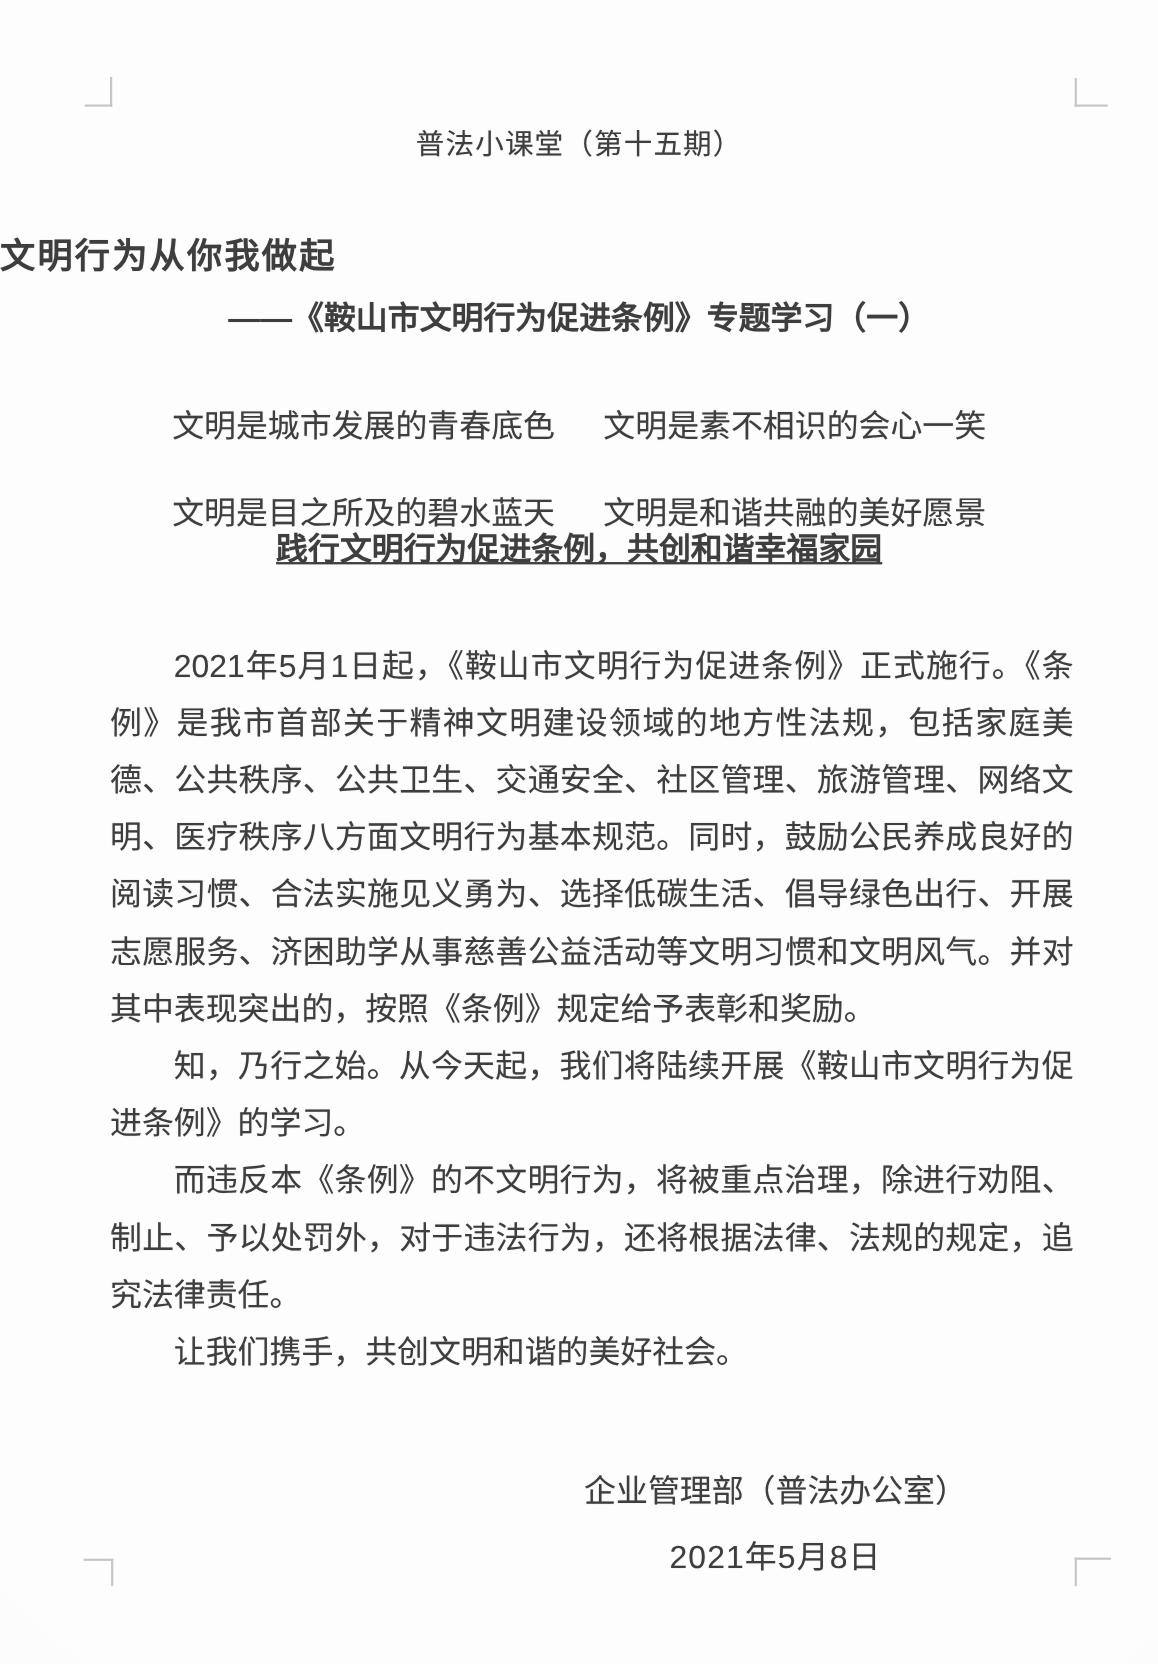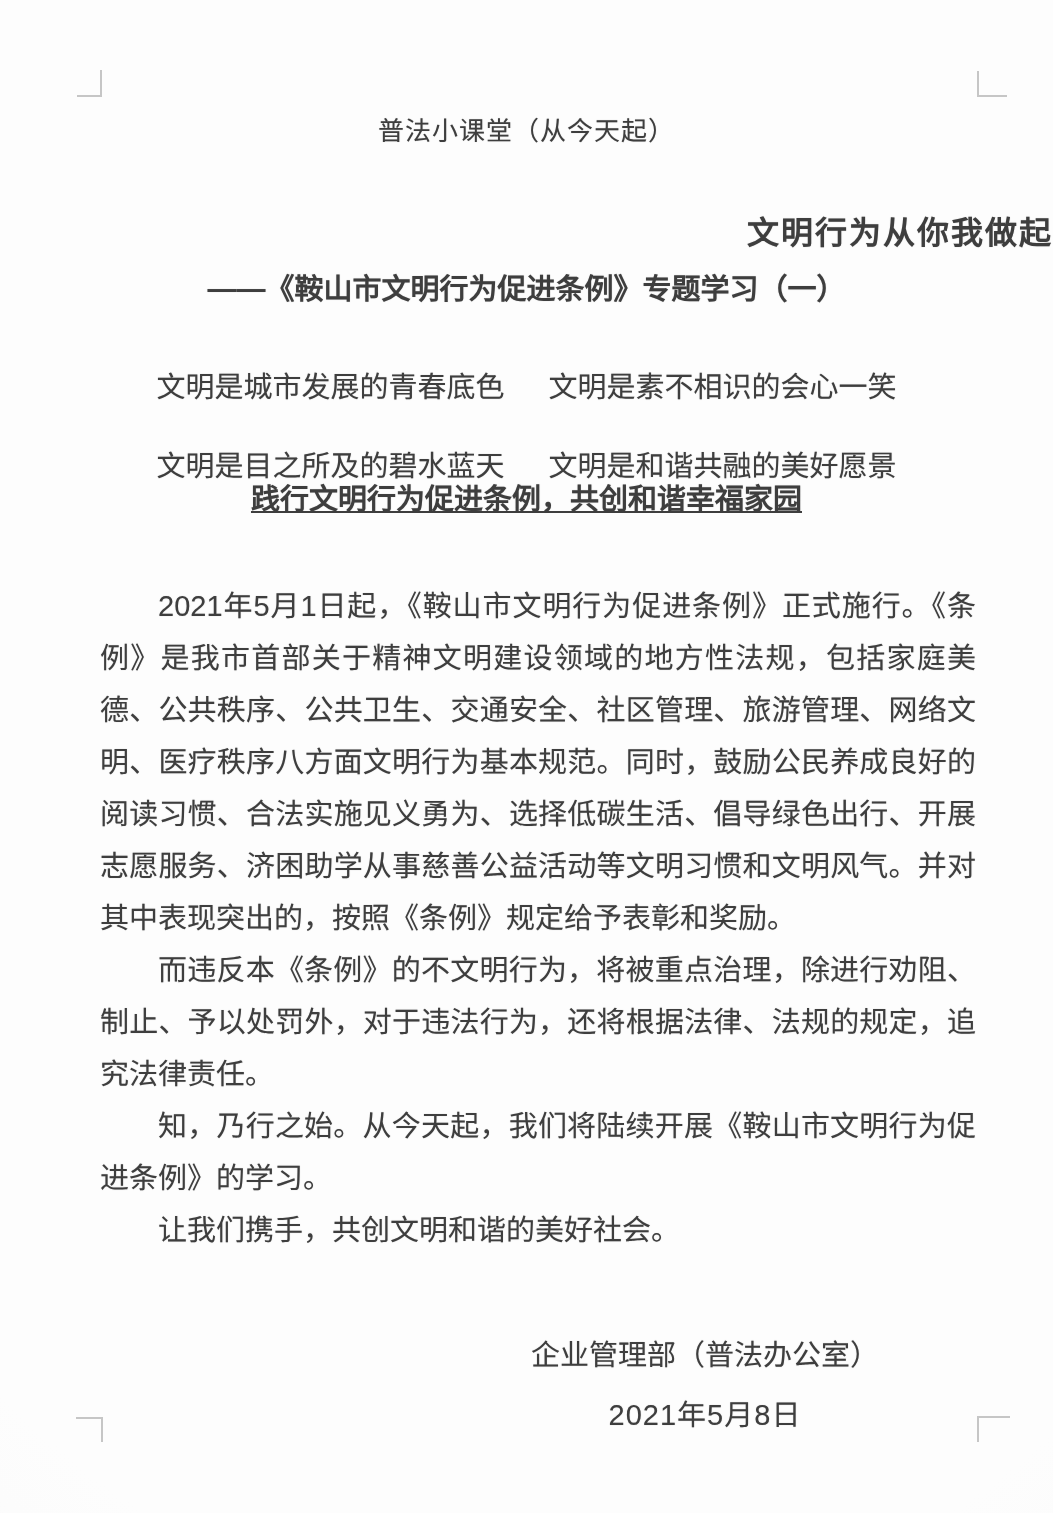--- a/index.html
+++ b/index.html
@@ -38,21 +38,21 @@
     top: 110px; left: 0; width: 100%;
     text-align: center;
     font-size: 26px;
     letter-spacing: 1px;
     font-weight: 400;
   }
 
   .doc-title {
     position: absolute;
     top: 207px; left: 0; width: 100%;
-    text-align: right;
+    text-align: left;
     font-size: 32px;
     font-weight: 700;
     letter-spacing: 2px;
   }
 
   .doc-subtitle {
     position: absolute;
     top: 265px; left: 0; width: 100%;
     text-align: center;
     font-size: 29px;
@@ -111,38 +111,38 @@
 </head>
 <body>
 
 <div class="page">
 
   <div class="corner tl"></div>
   <div class="corner tr"></div>
   <div class="corner bl"></div>
   <div class="corner br"></div>
 
-  <div class="doc-header">普法小课堂（从今天起）</div>
+  <div class="doc-header">普法小课堂（第十五期）</div>
   <h1 class="doc-title">文明行为从你我做起</h1>
   <div class="doc-subtitle">——《鞍山市文明行为促进条例》专题学习（一）</div>
 
   <div class="poem-line l1">
     <span>文明是城市发展的青春底色</span>
     <span>文明是素不相识的会心一笑</span>
   </div>
   <div class="poem-line l2">
     <span>文明是目之所及的碧水蓝天</span>
     <span>文明是和谐共融的美好愿景</span>
   </div>
   <div class="slogan">践行文明行为促进条例，共创和谐幸福家园</div>
 
   <div class="body-text">
     <p>2021年5月1日起，《鞍山市文明行为促进条例》正式施行。《条例》是我市首部关于精神文明建设领域的地方性法规，包括家庭美德、公共秩序、公共卫生、交通安全、社区管理、旅游管理、网络文明、医疗秩序八方面文明行为基本规范。同时，鼓励公民养成良好的阅读习惯、合法实施见义勇为、选择低碳生活、倡导绿色出行、开展志愿服务、济困助学从事慈善公益活动等文明习惯和文明风气。并对其中表现突出的，按照《条例》规定给予表彰和奖励。</p>
+    <p>知，乃行之始。从今天起，我们将陆续开展《鞍山市文明行为促进条例》的学习。</p>
     <p>而违反本《条例》的不文明行为，将被重点治理，除进行劝阻、制止、予以处罚外，对于违法行为，还将根据法律、法规的规定，追究法律责任。</p>
-    <p>知，乃行之始。从今天起，我们将陆续开展《鞍山市文明行为促进条例》的学习。</p>
     <p>让我们携手，共创文明和谐的美好社会。</p>
   </div>
 
   <div class="sign-block">
     <div class="sign-org">企业管理部（普法办公室）</div>
     <div class="sign-date">2021年5月8日</div>
   </div>
 
 </div>
 

